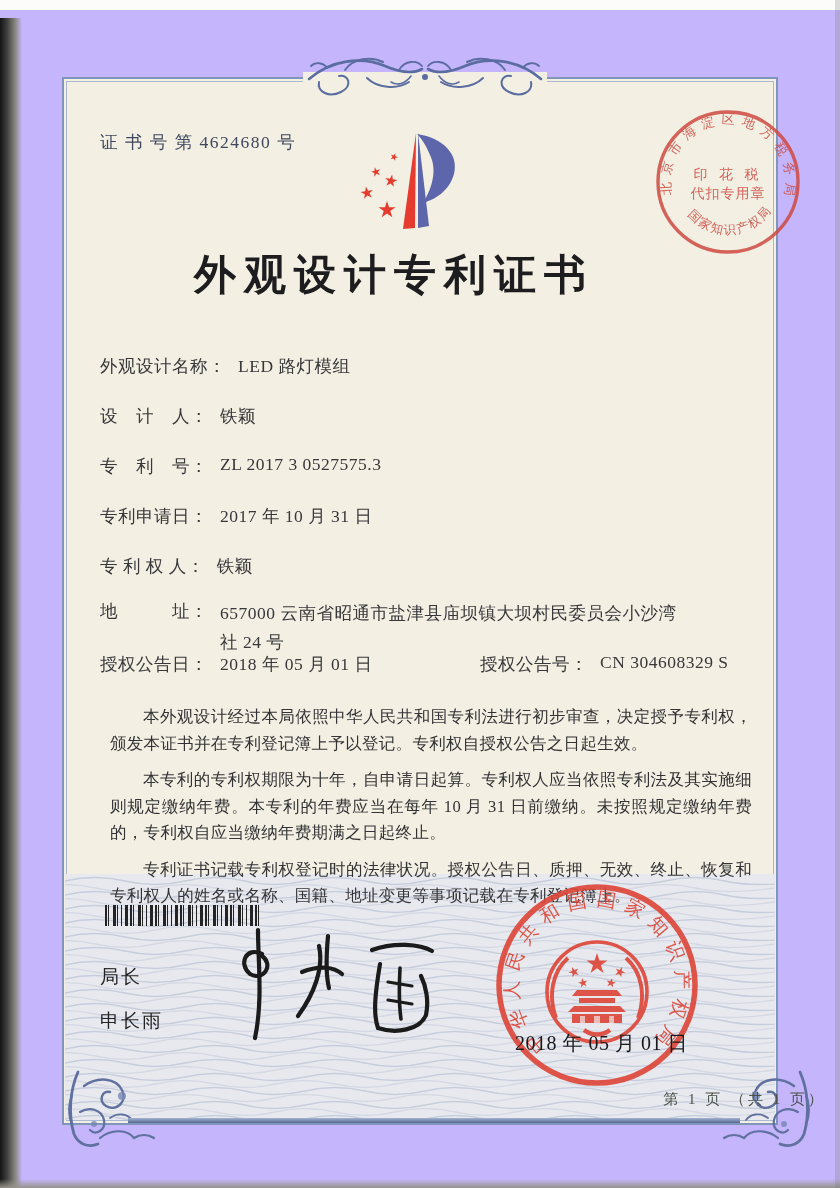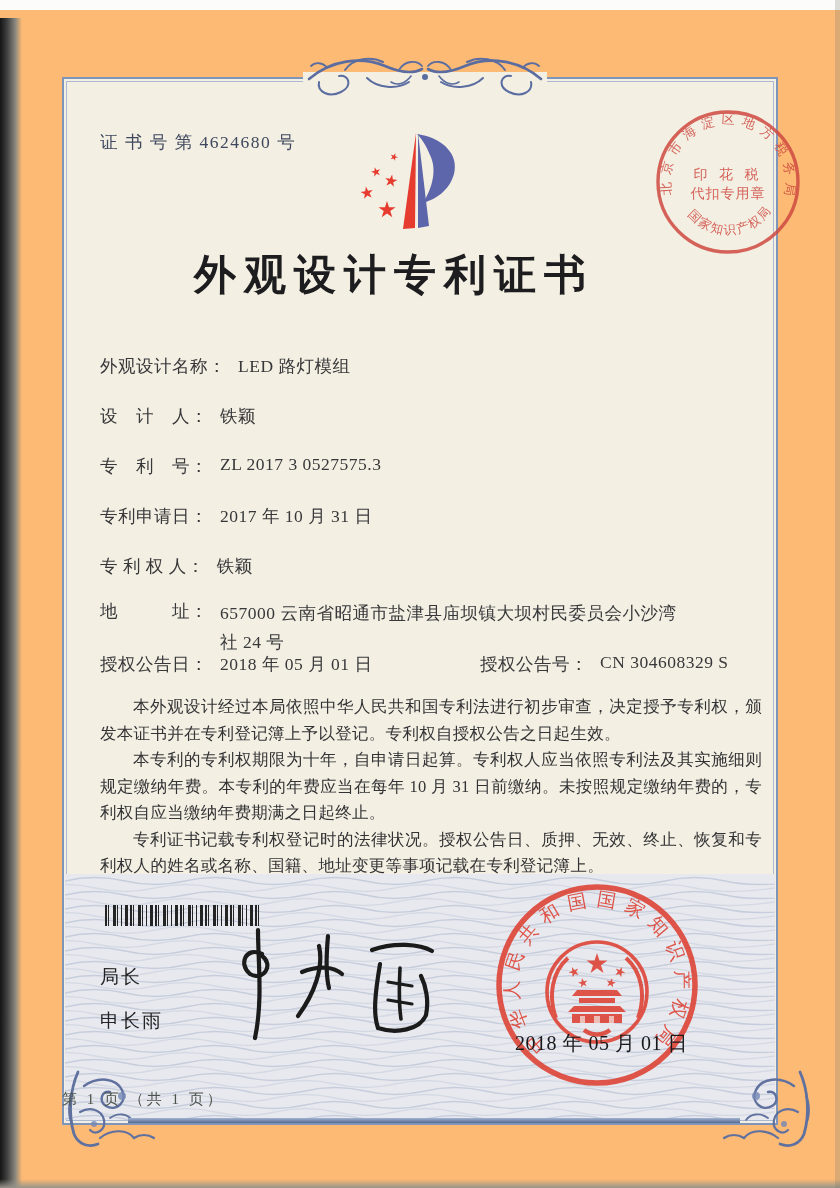--- a/index.html
+++ b/index.html
@@ -1,18 +1,18 @@
 <!DOCTYPE html>
 <html><head>
 <meta charset="utf-8">
 <style>
   html,body{margin:0;padding:0;background:#b9b6ab;}
   .page{
     position:relative; width:840px; height:1188px; overflow:hidden;
-    background:#fdba74;
+    background:#c4b5fd;
     font-family:"Liberation Serif","DejaVu Serif",serif;
     color:#333;
   }
   
   .scan-top{position:absolute;left:0;top:0;width:100%;height:10px;background:#fcfcfa;}
   .scan-left{position:absolute;left:0;top:18px;width:22px;height:1170px;
     background:linear-gradient(90deg,#141414 0%,#3c3c3c 30%,#8a887f 70%,rgba(160,158,148,0));}
   .scan-bottom{position:absolute;left:0;bottom:0;width:100%;height:9px;
     background:linear-gradient(180deg,rgba(150,148,138,0),#96948a);}
   .scan-right{position:absolute;right:0;top:0;width:5px;height:100%;background:rgba(120,118,110,.25);}
@@ -47,37 +47,37 @@
   .field-row .val{margin-left:12px;}
   .r1{top:354px}.r2{top:404px}.r3{top:454px}.r4{top:504px}.r5{top:554px}
   .r6{top:599px}.r6 .val{width:468px;line-height:29px;}
   .r7{top:652px}
   .r7b{position:absolute;left:480px;top:652px;font-size:17.5px;color:#38383a;letter-spacing:.5px;display:flex;}
   .r7b .lbl{white-space:pre;} .r7b .val{margin-left:12px;}
 
   
   .body-text{position:absolute;left:100px;top:694px;width:662px;
     font-size:16.5px;line-height:26.5px;color:#333335;text-align:justify;letter-spacing:.3px;}
-  .body-text p{margin:0;text-indent:2em;font-family:Liberation Serif, serif;}
+  .body-text p{margin:10px;text-indent:2em;font-family:Liberation Serif, serif;}
 
   
   .barcode{position:absolute;left:105px;top:905px;width:158px;height:21px;
     background:repeating-linear-gradient(90deg,
       #242424 0 2px, rgba(0,0,0,0) 2px 3px,
       #242424 3px 4px, rgba(0,0,0,0) 4px 8px,
       #242424 8px 11px, rgba(0,0,0,0) 11px 12px,
       #242424 12px 13px, rgba(0,0,0,0) 13px 16px,
       #242424 16px 17px, rgba(0,0,0,0) 17px 20px,
       #242424 20px 23px, rgba(0,0,0,0) 23px 25px);}
   .director-title{position:absolute;left:100px;top:964px;font-size:19px;color:#232325;letter-spacing:2px;}
   .director-name{position:absolute;left:100px;top:1008px;font-size:19px;color:#232325;letter-spacing:2px;}
   .signature{position:absolute;left:222px;top:918px;}
   .office-seal{position:absolute;left:492px;top:880px;opacity:.9;}
   .seal-date{position:absolute;left:515px;top:1030px;font-size:20px;color:#18181a;letter-spacing:.5px;}
-  .footer{position:absolute;left:62px;top:1090px;width:764px;text-align:left;
+  .footer{position:absolute;left:62px;top:1090px;width:764px;text-align:right;
     font-size:15px;color:#4c534b;letter-spacing:3px;}
 </style>
 </head>
 <body>
 
 <div class="page">
 
   <div class="frame"></div>
 
   <svg class="wavy" width="710" height="246" viewBox="0 0 710 246">

